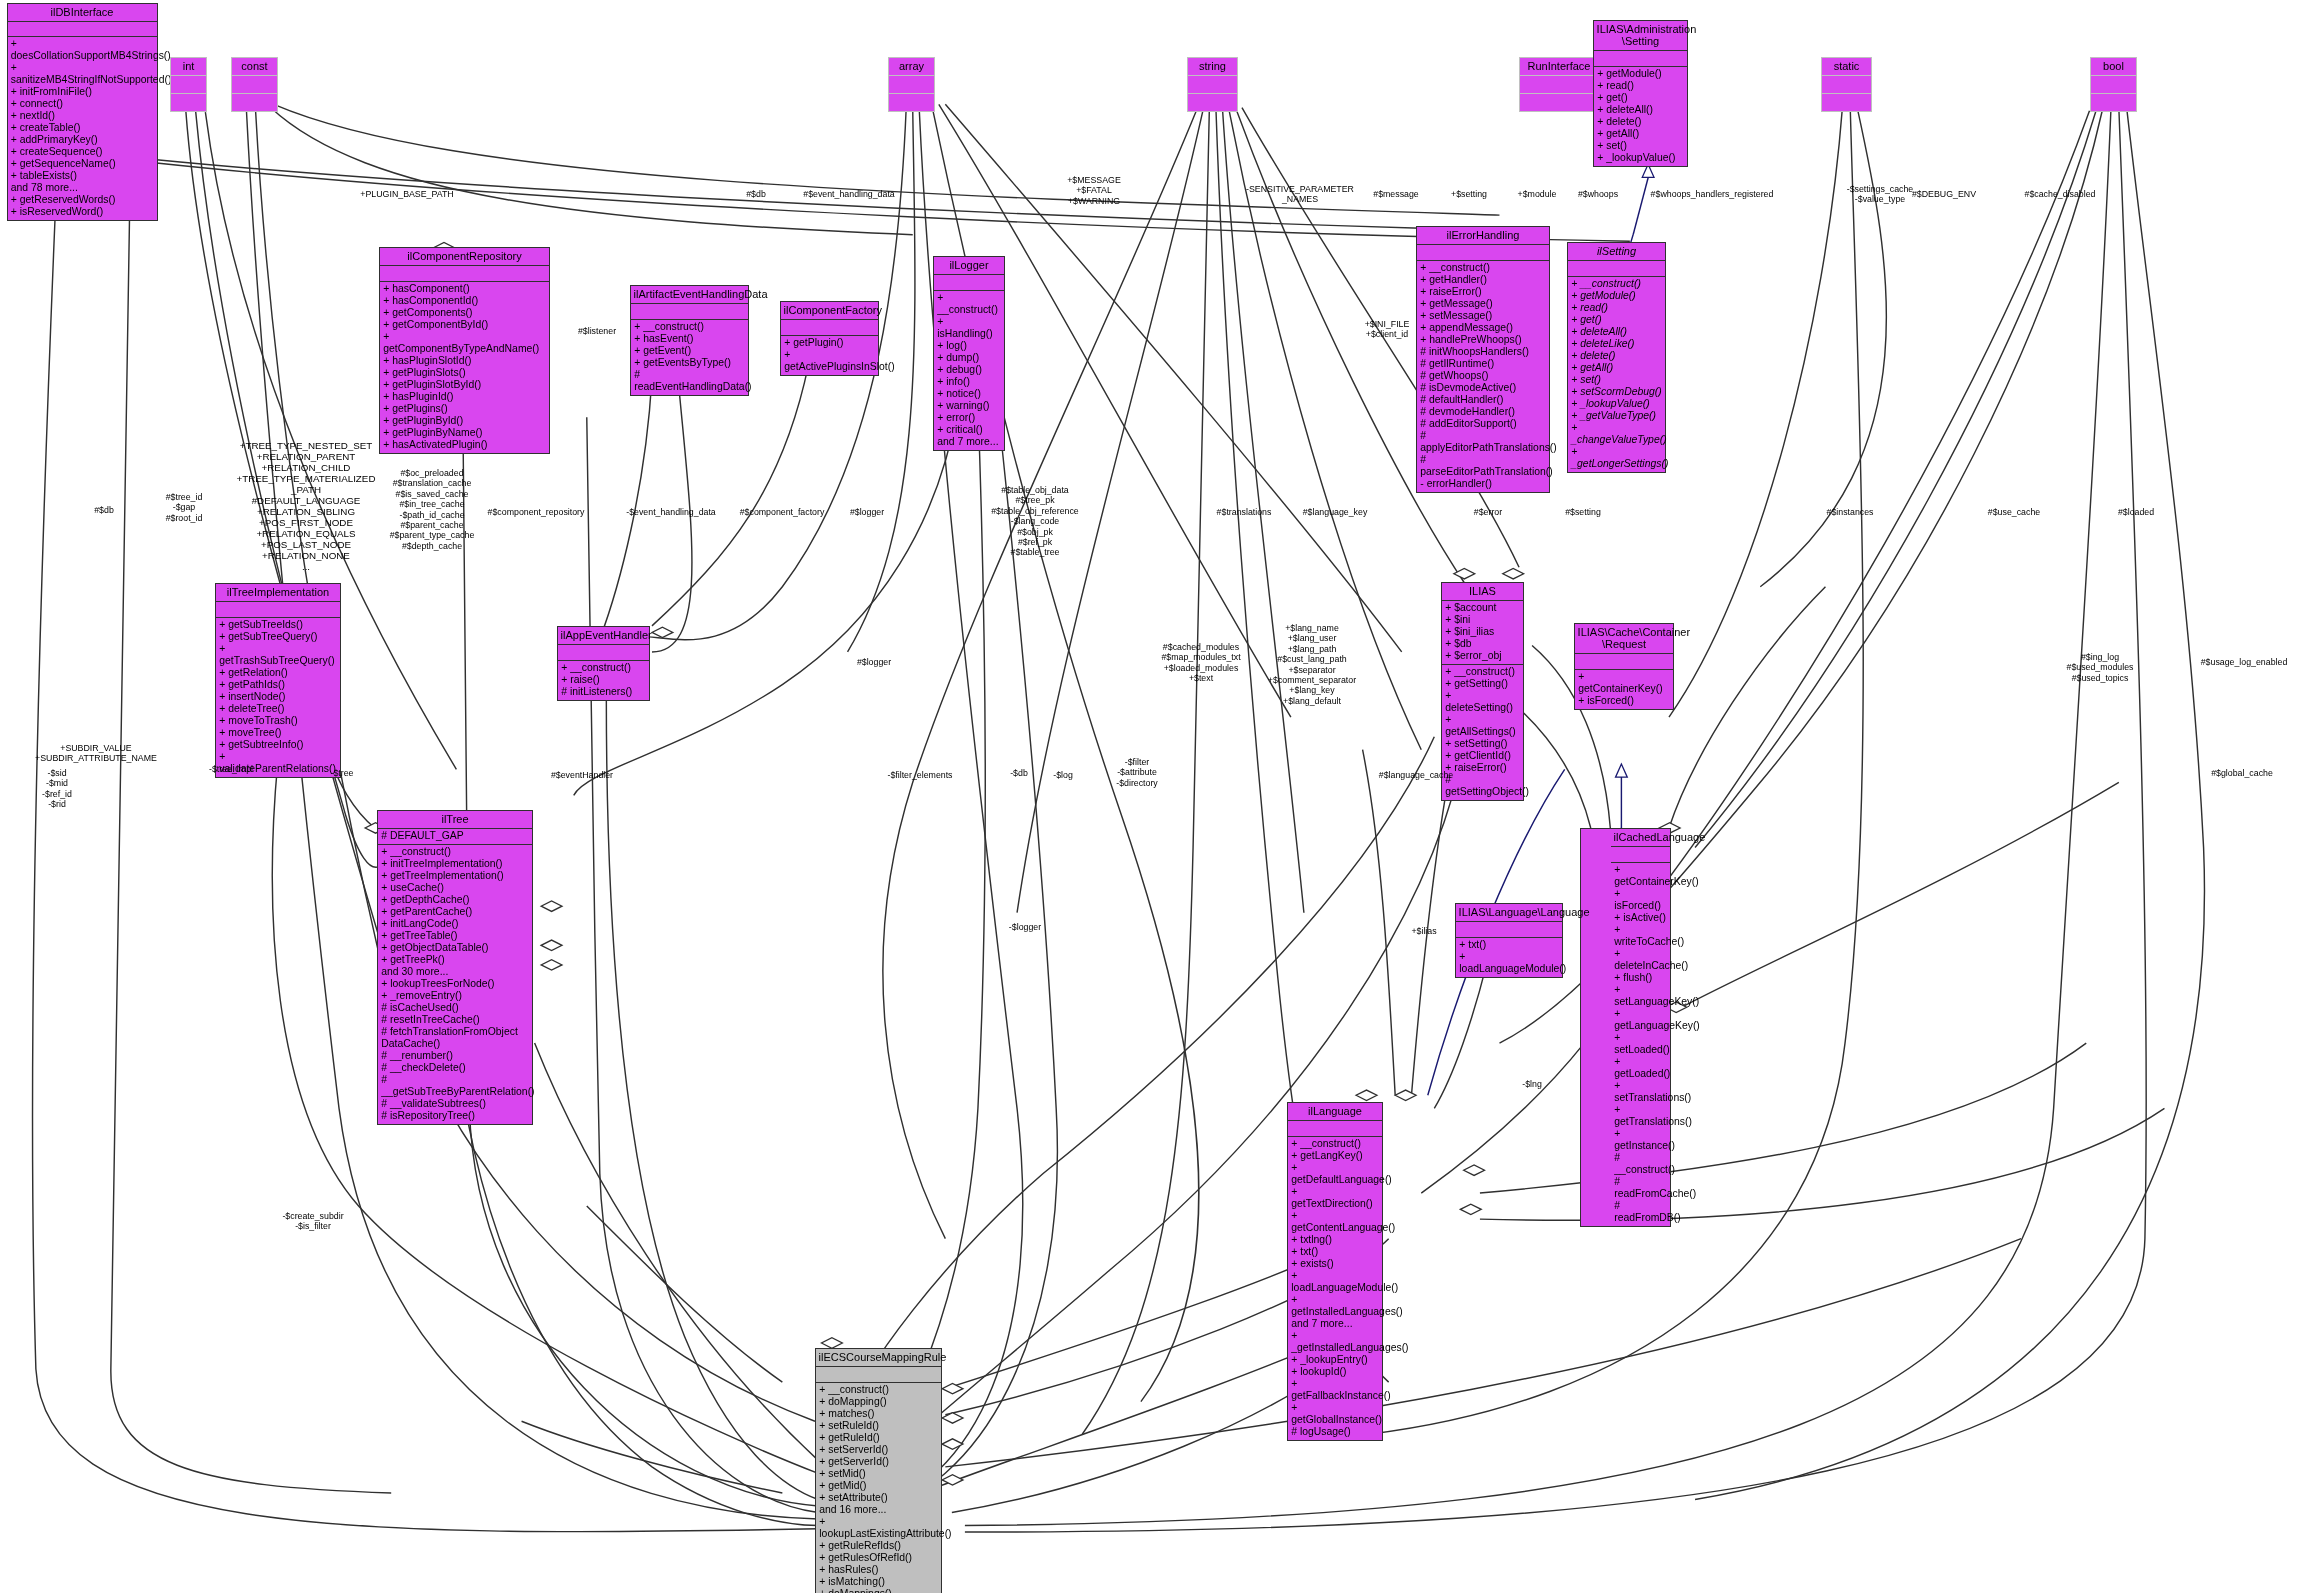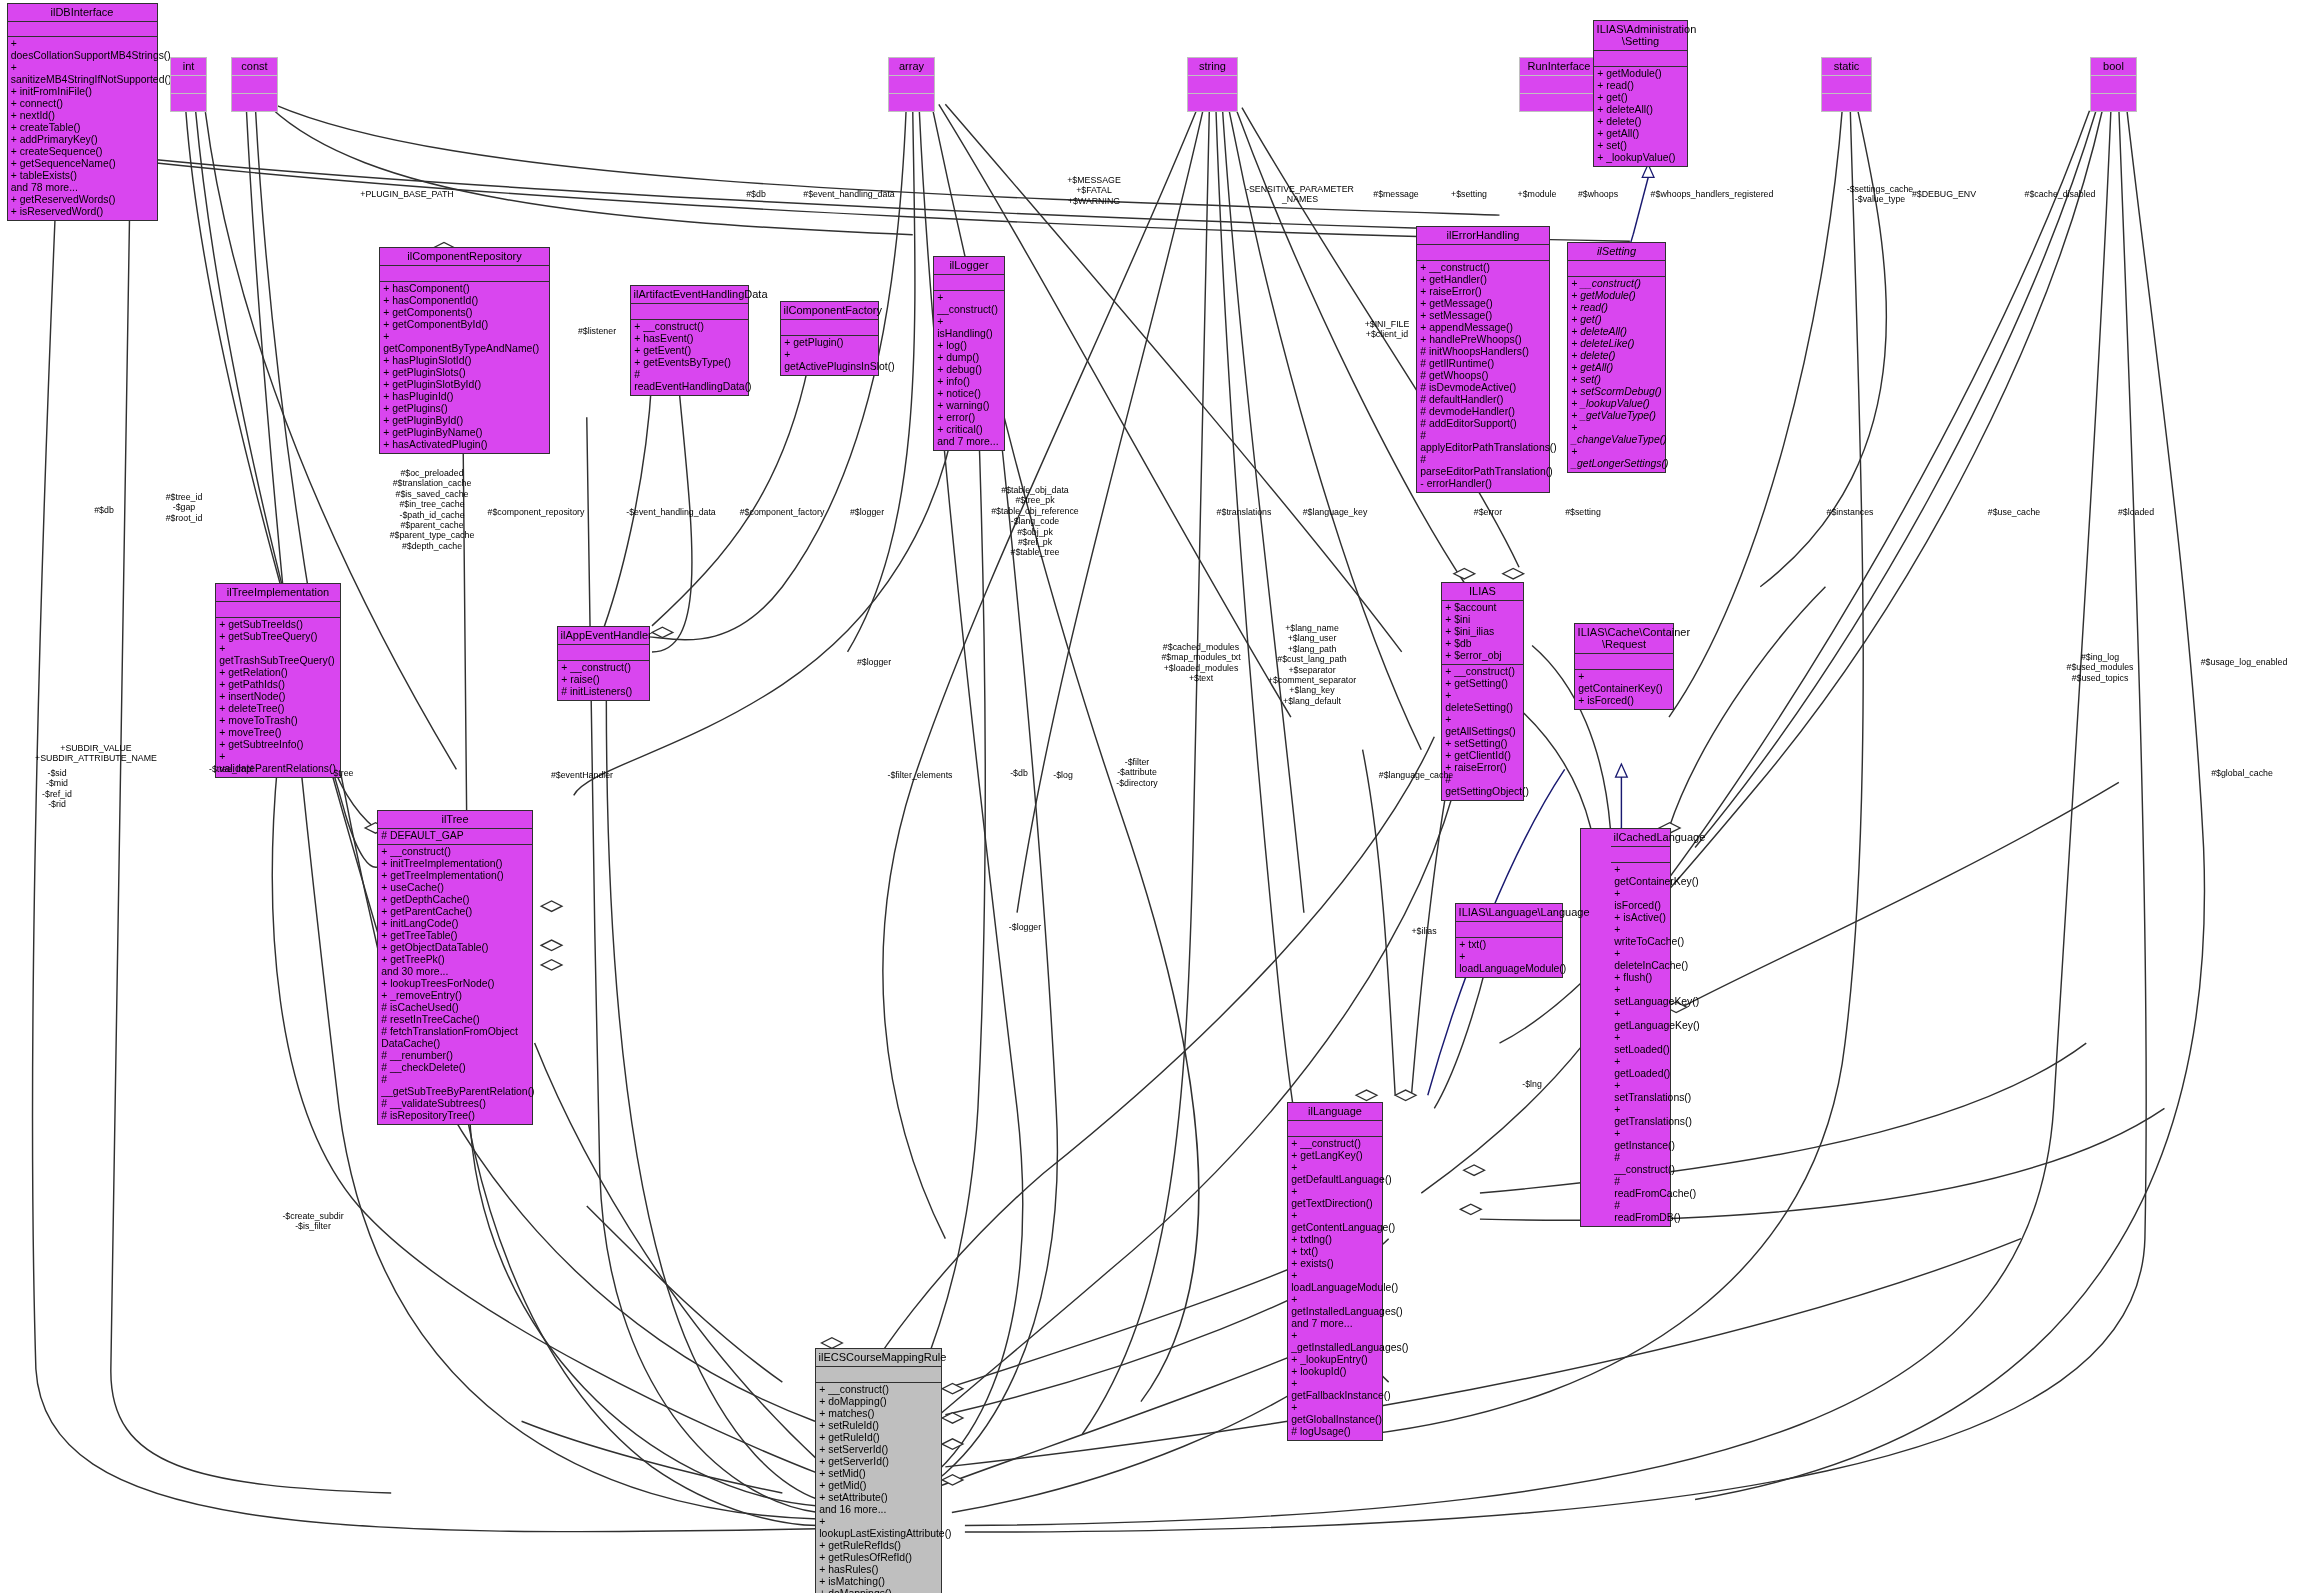--- a/index.html
+++ b/index.html
@@ -535,20 +535,32 @@
   <div class="elabel sm" style="left:2060px;top:189px;">#$cache_disabled</div>
 
   <div class="elabel sm" style="left:597px;top:326px;">#$listener</div>
   <div class="elabel sm" style="left:1387px;top:319px;">+$INI_FILE
 +$client_id</div>
 
   <div class="elabel sm" style="left:104px;top:505px;">#$db</div>
   <div class="elabel sm" style="left:184px;top:492px;">#$tree_id
 -$gap
 #$root_id</div>
+  <div class="elabel" style="left:306px;top:440px;">+TREE_TYPE_NESTED_SET
++RELATION_PARENT
++RELATION_CHILD
++TREE_TYPE_MATERIALIZED
+_PATH
+#DEFAULT_LANGUAGE
++RELATION_SIBLING
++POS_FIRST_NODE
++RELATION_EQUALS
++POS_LAST_NODE
++RELATION_NONE
+...</div>
   <div class="elabel sm" style="left:432px;top:468px;">#$oc_preloaded
 #$translation_cache
 #$is_saved_cache
 #$in_tree_cache
 -$path_id_cache
 #$parent_cache
 #$parent_type_cache
 #$depth_cache</div>
   <div class="elabel sm" style="left:536px;top:507px;">#$component_repository</div>
   <div class="elabel sm" style="left:671px;top:507px;">-$event_handling_data</div>

